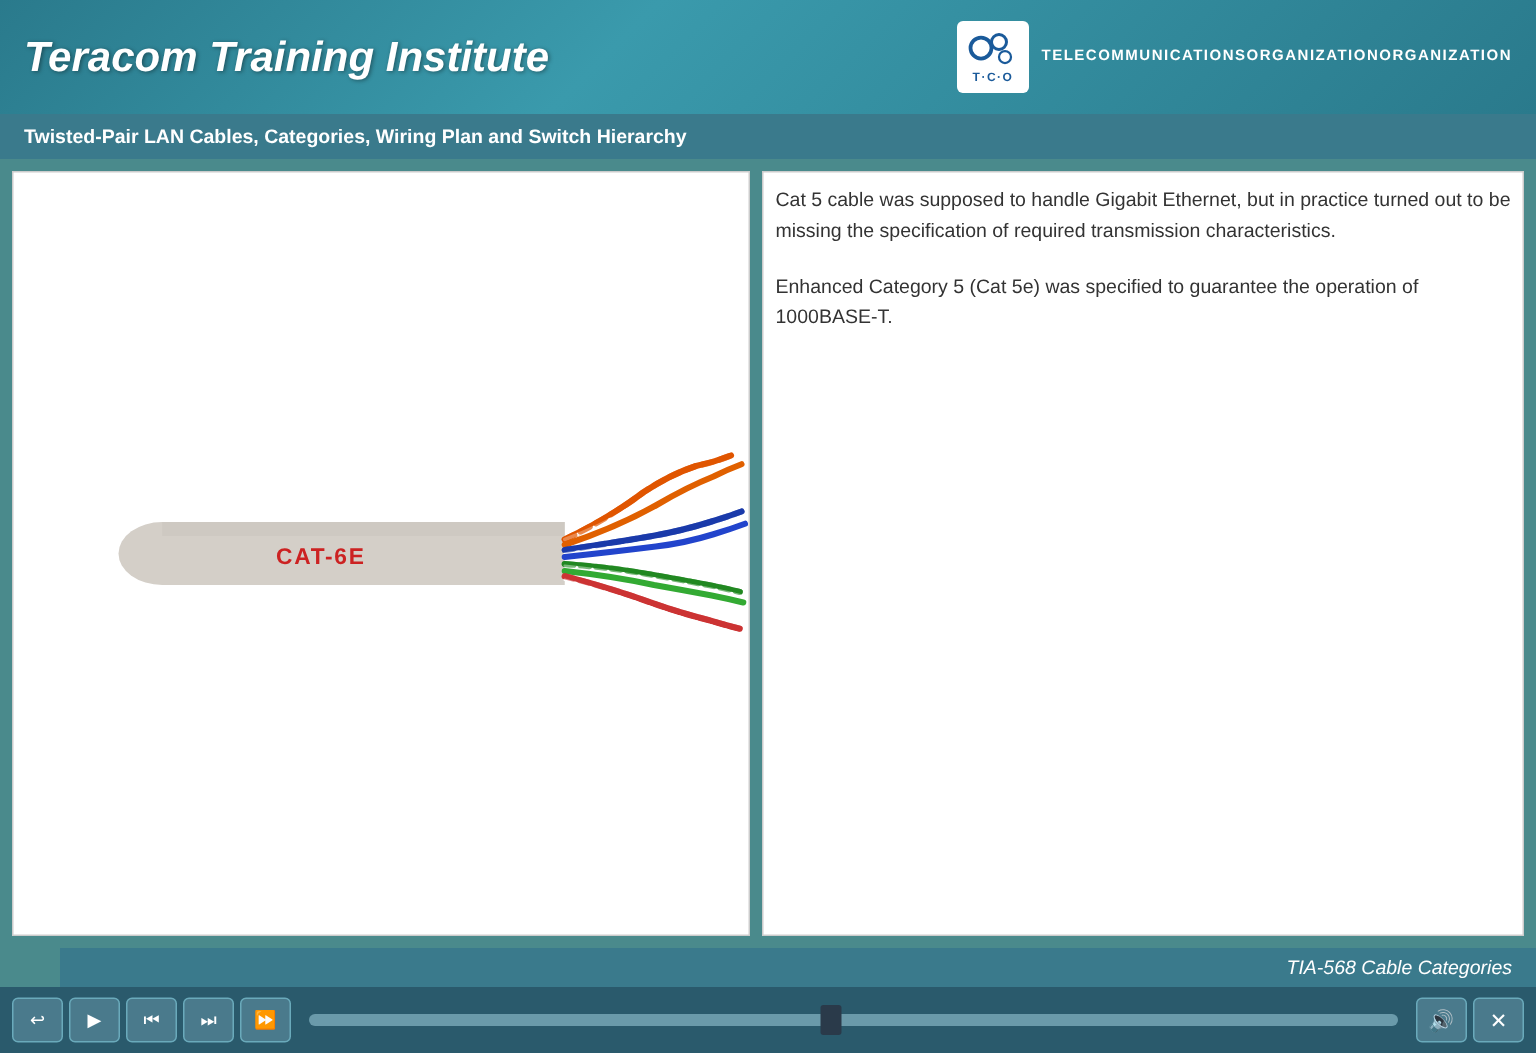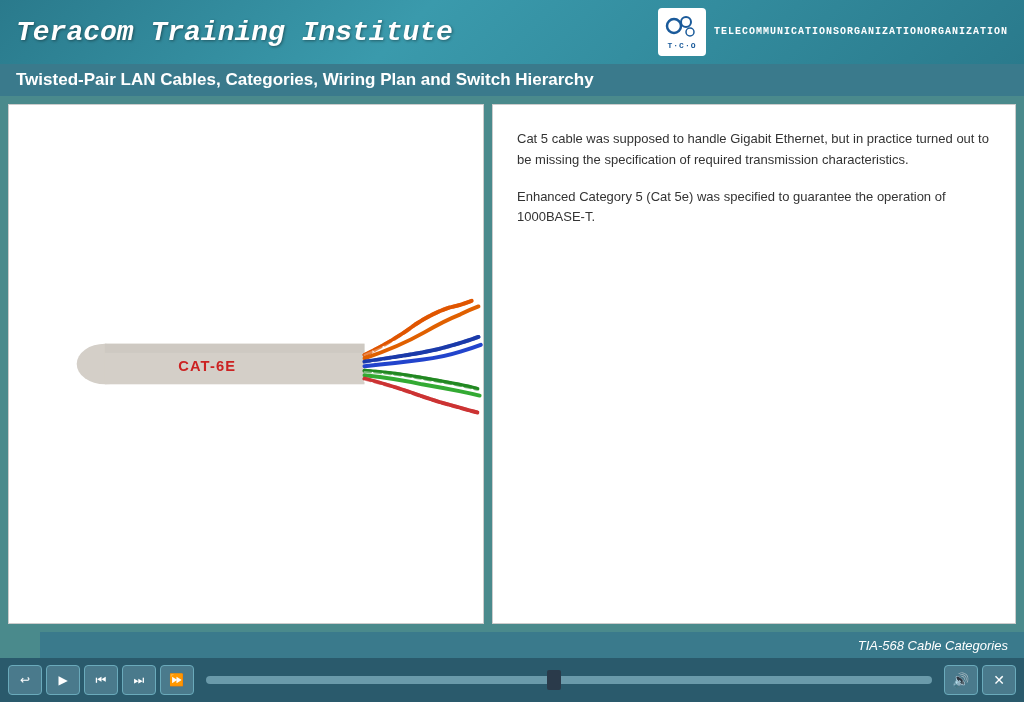--- a/index.html
+++ b/index.html
@@ -13,23 +13,22 @@
       flex-direction: column;
     }
 
     
     .header {
       background: linear-gradient(135deg, #2a7a8c 0%, #3a9aac 40%, #2a7a8c 100%);
       display: flex;
       align-items: center;
       justify-content: space-between;
       padding: 8px 16px;
-      height: 64px;
-      flex-shrink: 0;
-      font-family: Liberation Mono, monospace;
+      height: 76px;
+      flex-shrink: 0;
     }
     .header-title {
       color: white;
       font-size: 28px;
       font-weight: bold;
       font-style: italic;
       text-shadow: 1px 1px 3px rgba(0,0,0,0.4);
     }
     .header-logo {
       display: flex;
@@ -64,21 +63,21 @@
     }
 
     
     .subtitle-bar {
       background: #3a7a8c;
       padding: 6px 16px;
       flex-shrink: 0;
     }
     .subtitle-bar-text {
       color: white;
-      font-size: 17px;
+      font-size: 13px;
       font-weight: bold;
     }
 
     
     .main-content {
       flex: 1;
       display: flex;
       gap: 0;
       padding: 8px;
       background: #4a8a8c;
@@ -95,21 +94,21 @@
       margin-right: 8px;
       overflow: hidden;
       position: relative;
     }
 
     
     .right-panel {
       flex: 1;
       background: white;
       border: 1px solid #ccc;
-      padding: 24px;
+      padding: 8px;
       overflow-y: auto;
     }
 
     .right-panel p {
       font-size: 13px;
       line-height: 1.6;
       color: #333;
       margin-bottom: 16px;
     }
 

